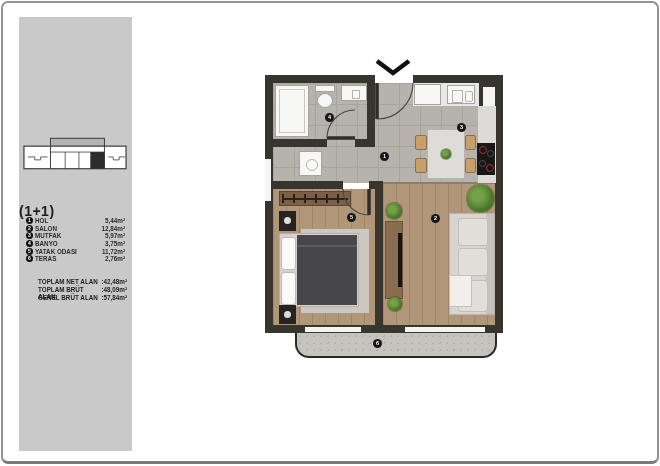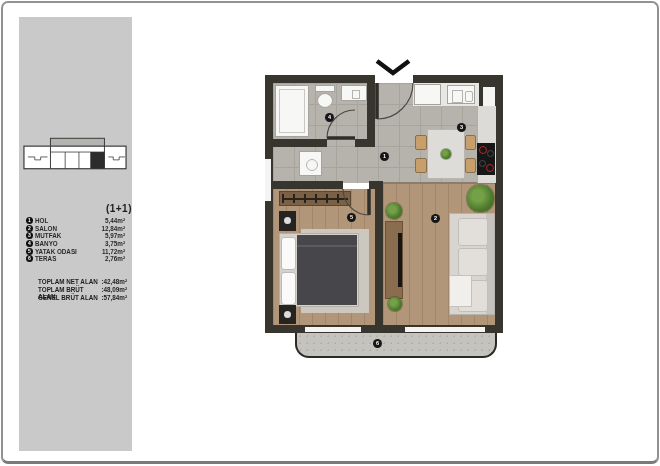--- a/index.html
+++ b/index.html
@@ -1,22 +1,22 @@
 <!DOCTYPE html>
 <html><head>
 <meta charset="utf-8">
 <style>
   html,body{margin:0;padding:0;background:#fff;font-family:"Liberation Sans",sans-serif;}
   .page{position:relative;width:654px;height:458px;margin:1px;border:2px solid #919191;
         border-bottom-width:3px;border-bottom-color:#7a7a7a;border-radius:7px;background:#fff;overflow:hidden;}
   
   .sidebar{position:absolute;left:16px;top:14px;width:113px;height:434px;background:#c9c9c9;}
   .keyplan{position:absolute;left:3px;top:114px;width:106px;height:46px;}
-  .plantype{position:absolute;top:186px;left:0;width:100%;text-align:right;
-            font-size:10px;font-weight:bold;color:#1c1c1c;letter-spacing:.5px;}
+  .plantype{position:absolute;top:186px;left:0;width:100%;text-align:left;
+            font-size:14px;font-weight:bold;color:#1c1c1c;letter-spacing:.5px;}
   .roomlist{position:absolute;top:200px;left:7px;right:7px;}
   .room-row{display:flex;justify-content:space-between;align-items:center;height:7.6px;
             font-size:6.3px;font-weight:bold;color:#2a2a2a;}
   .room-left{display:flex;align-items:center;gap:2px;}
   .numchip{display:inline-block;width:7px;height:7px;border-radius:50%;background:#101010;color:#fff;
            font-size:5px;line-height:7px;text-align:center;font-weight:bold;}
   .totals{position:absolute;top:261px;left:19px;right:5px;}
   .total-row{display:flex;height:8px;font-size:6.3px;font-weight:bold;color:#1e1e1e;}
   .total-row .tl{width:66px;}
   

